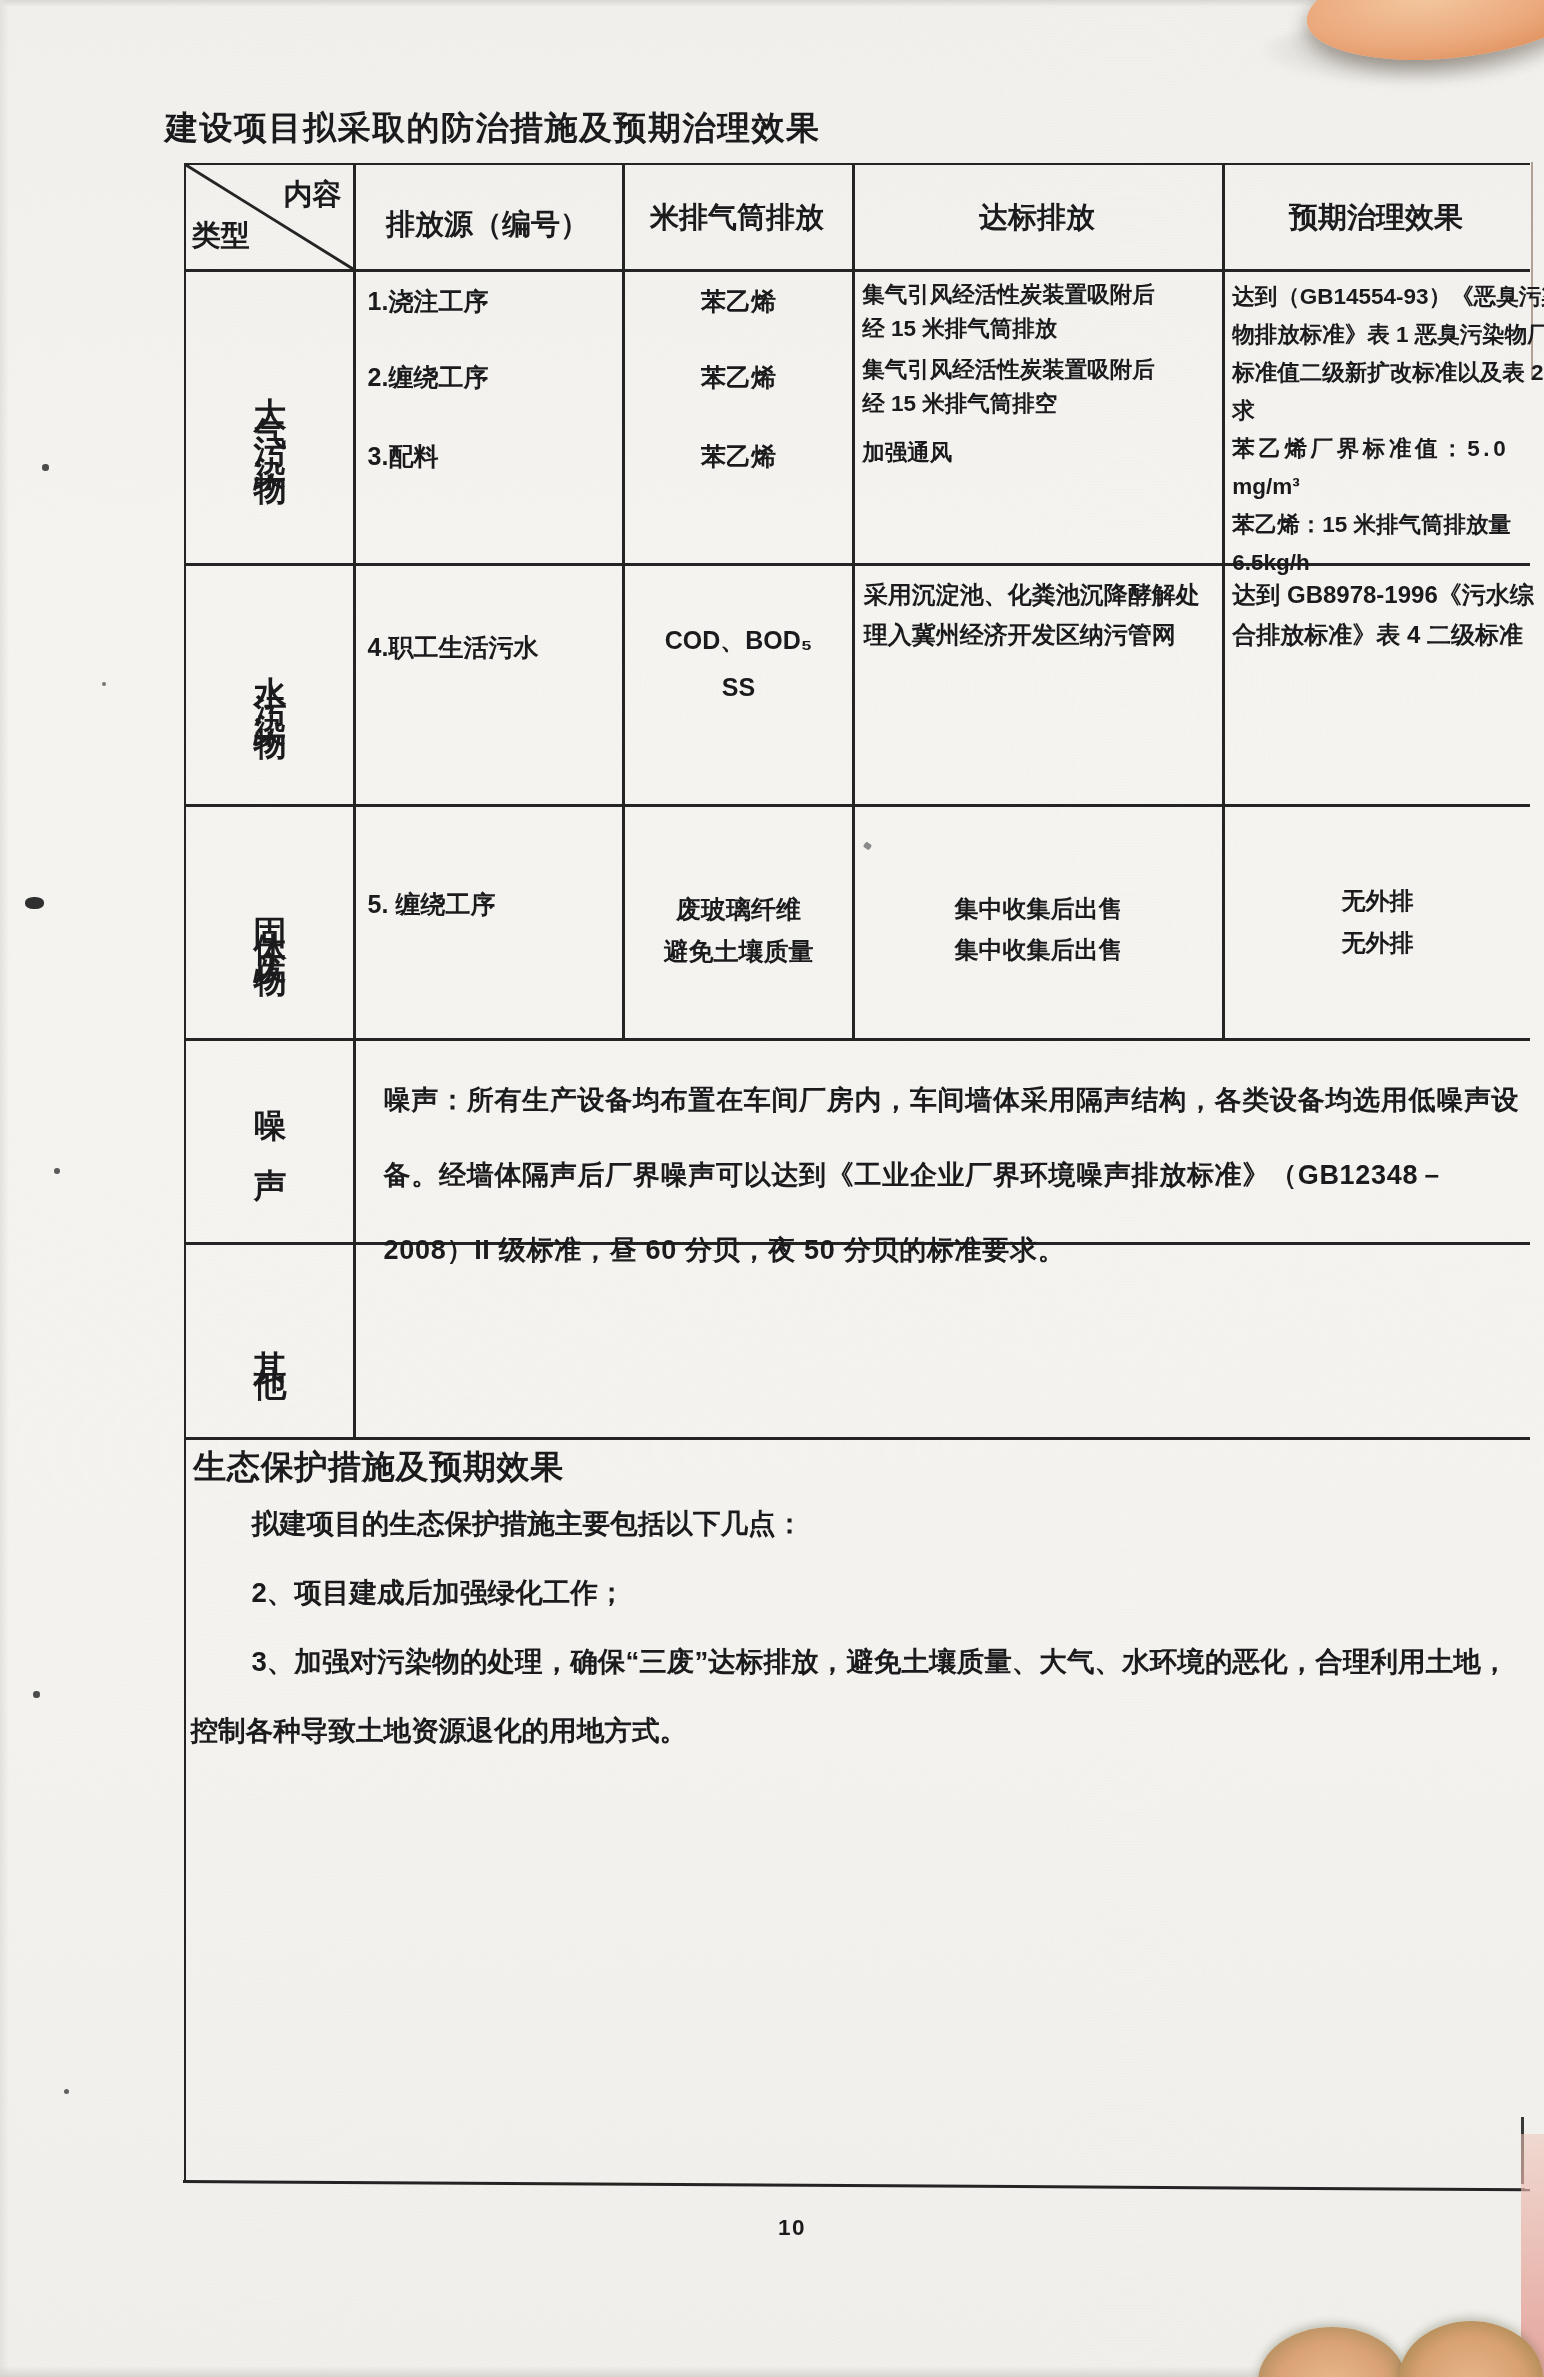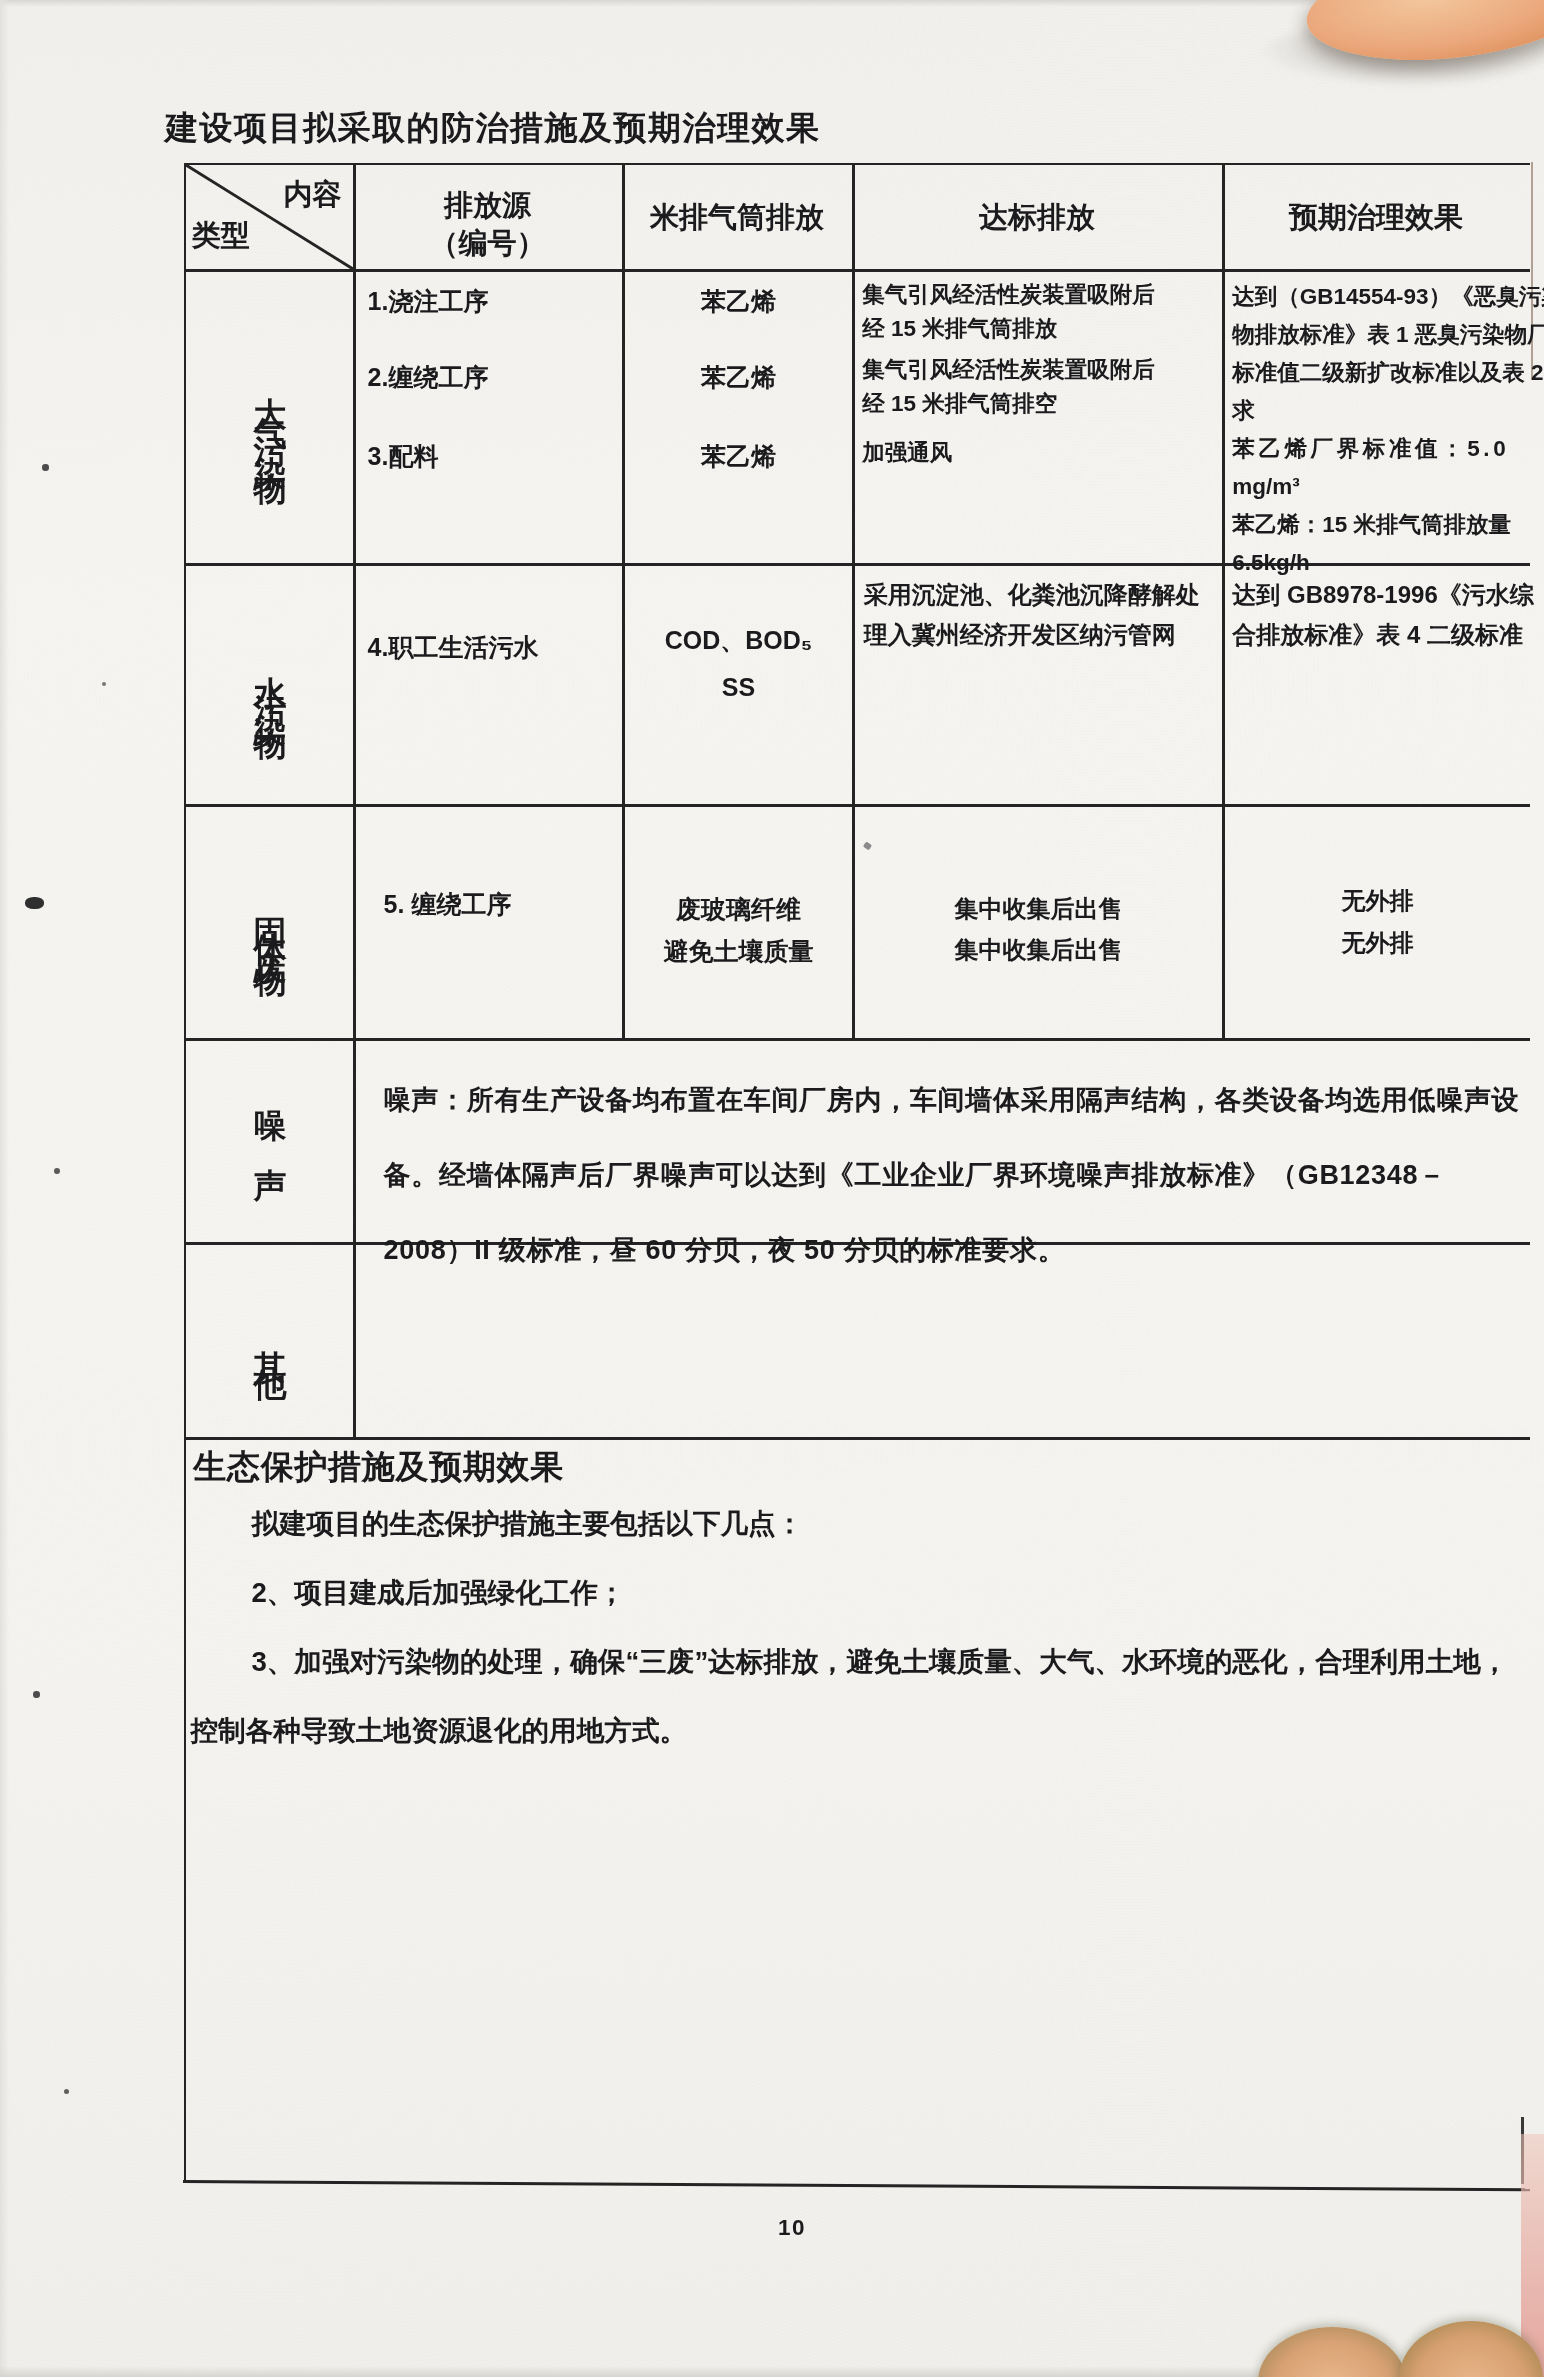--- a/index.html
+++ b/index.html
@@ -107,21 +107,21 @@
   <div class="rline-top" data-name="page-right-edge-line"></div>
   <div class="rline-bot" data-name="table-right-border-segment"></div>
 
   <div class="cell" style="left:0;top:0;width:167px;height:104px;" data-name="header-corner-cell">
     <svg class="corner-svg" viewBox="0 0 230 143" preserveAspectRatio="none" data-name="header-diagonal-line">
       <line x1="0" y1="0" x2="230" y2="143" stroke="#242424" stroke-width="4"></line>
     </svg>
     <span class="corner-top" data-name="header-corner-content-label">内容</span>
     <span class="corner-bottom" data-name="header-corner-type-label">类型</span>
   </div>
-  <div class="cell hdr" style="left:167px;top:0;width:269px;height:118px;flex-direction:column;" data-name="header-source">
+  <div class="cell hdr" style="left:167px;top:0;width:269px;height:118px;" data-name="header-source">
     <span data-name="header-source-line1">排放源</span>
     <span data-name="header-source-line2">（编号）</span>
   </div>
   <div class="cell hdr" style="left:436px;top:0;width:230px;height:104px;" data-name="header-pollutant">
     <span data-name="header-pollutant-label">米排气筒排放</span>
   </div>
   <div class="cell hdr" style="left:666px;top:0;width:370px;height:104px;" data-name="header-measure">
     <span data-name="header-measure-label">达标排放</span>
   </div>
   <div class="cell hdr" style="left:1036px;top:0;width:308px;height:104px;" data-name="header-effect">
@@ -169,21 +169,21 @@
   <div class="cell" style="left:669px;top:401px;width:367px;height:238px;" data-name="water-measure-cell">
     <div class="titem" style="left:8.7px;top:8.7px;width:344px;font-size:24px;line-height:40px;" data-name="water-measure">采用沉淀池、化粪池沉降酵解处理入冀州经济开发区纳污管网</div>
   </div>
   <div class="cell" style="left:1039px;top:401px;width:319px;height:238px;" data-name="water-effect-cell">
     <div class="titem" style="left:7.3px;top:8.7px;width:309px;font-size:24px;line-height:40px;" data-name="water-effect">达到 GB8978-1996《污水综合排放标准》表 4 二级标准</div>
   </div>
 
   <div class="cell cat ls-solid" style="left:0;top:642px;width:167px;height:231px;" data-name="category-solid">
     <span data-name="category-solid-label">固体废物</span>
   </div>
-  <div class="cell" style="left:170px;top:642px;width:266px;height:231px;margin-left:16px;" data-name="solid-source-cell">
+  <div class="cell" style="left:170px;top:642px;width:266px;height:231px;" data-name="solid-source-cell">
     <div class="titem src" style="top:81px;" data-name="solid-source">5. 缠绕工序</div>
   </div>
   <div class="cell" style="left:439px;top:642px;width:227px;height:231px;" data-name="solid-pollutants-cell">
     <div class="titem pol" style="top:86px;" data-name="solid-pollutant-1">废玻璃纤维</div>
     <div class="titem pol" style="top:128px;" data-name="solid-pollutant-2">避免土壤质量</div>
   </div>
   <div class="cell" style="left:669px;top:642px;width:367px;height:231px;" data-name="solid-measures-cell">
     <div class="titem cen" style="top:86px;font-size:24px;" data-name="solid-measure-1">集中收集后出售</div>
     <div class="titem cen" style="top:127px;font-size:24px;" data-name="solid-measure-2">集中收集后出售</div>
   </div>

